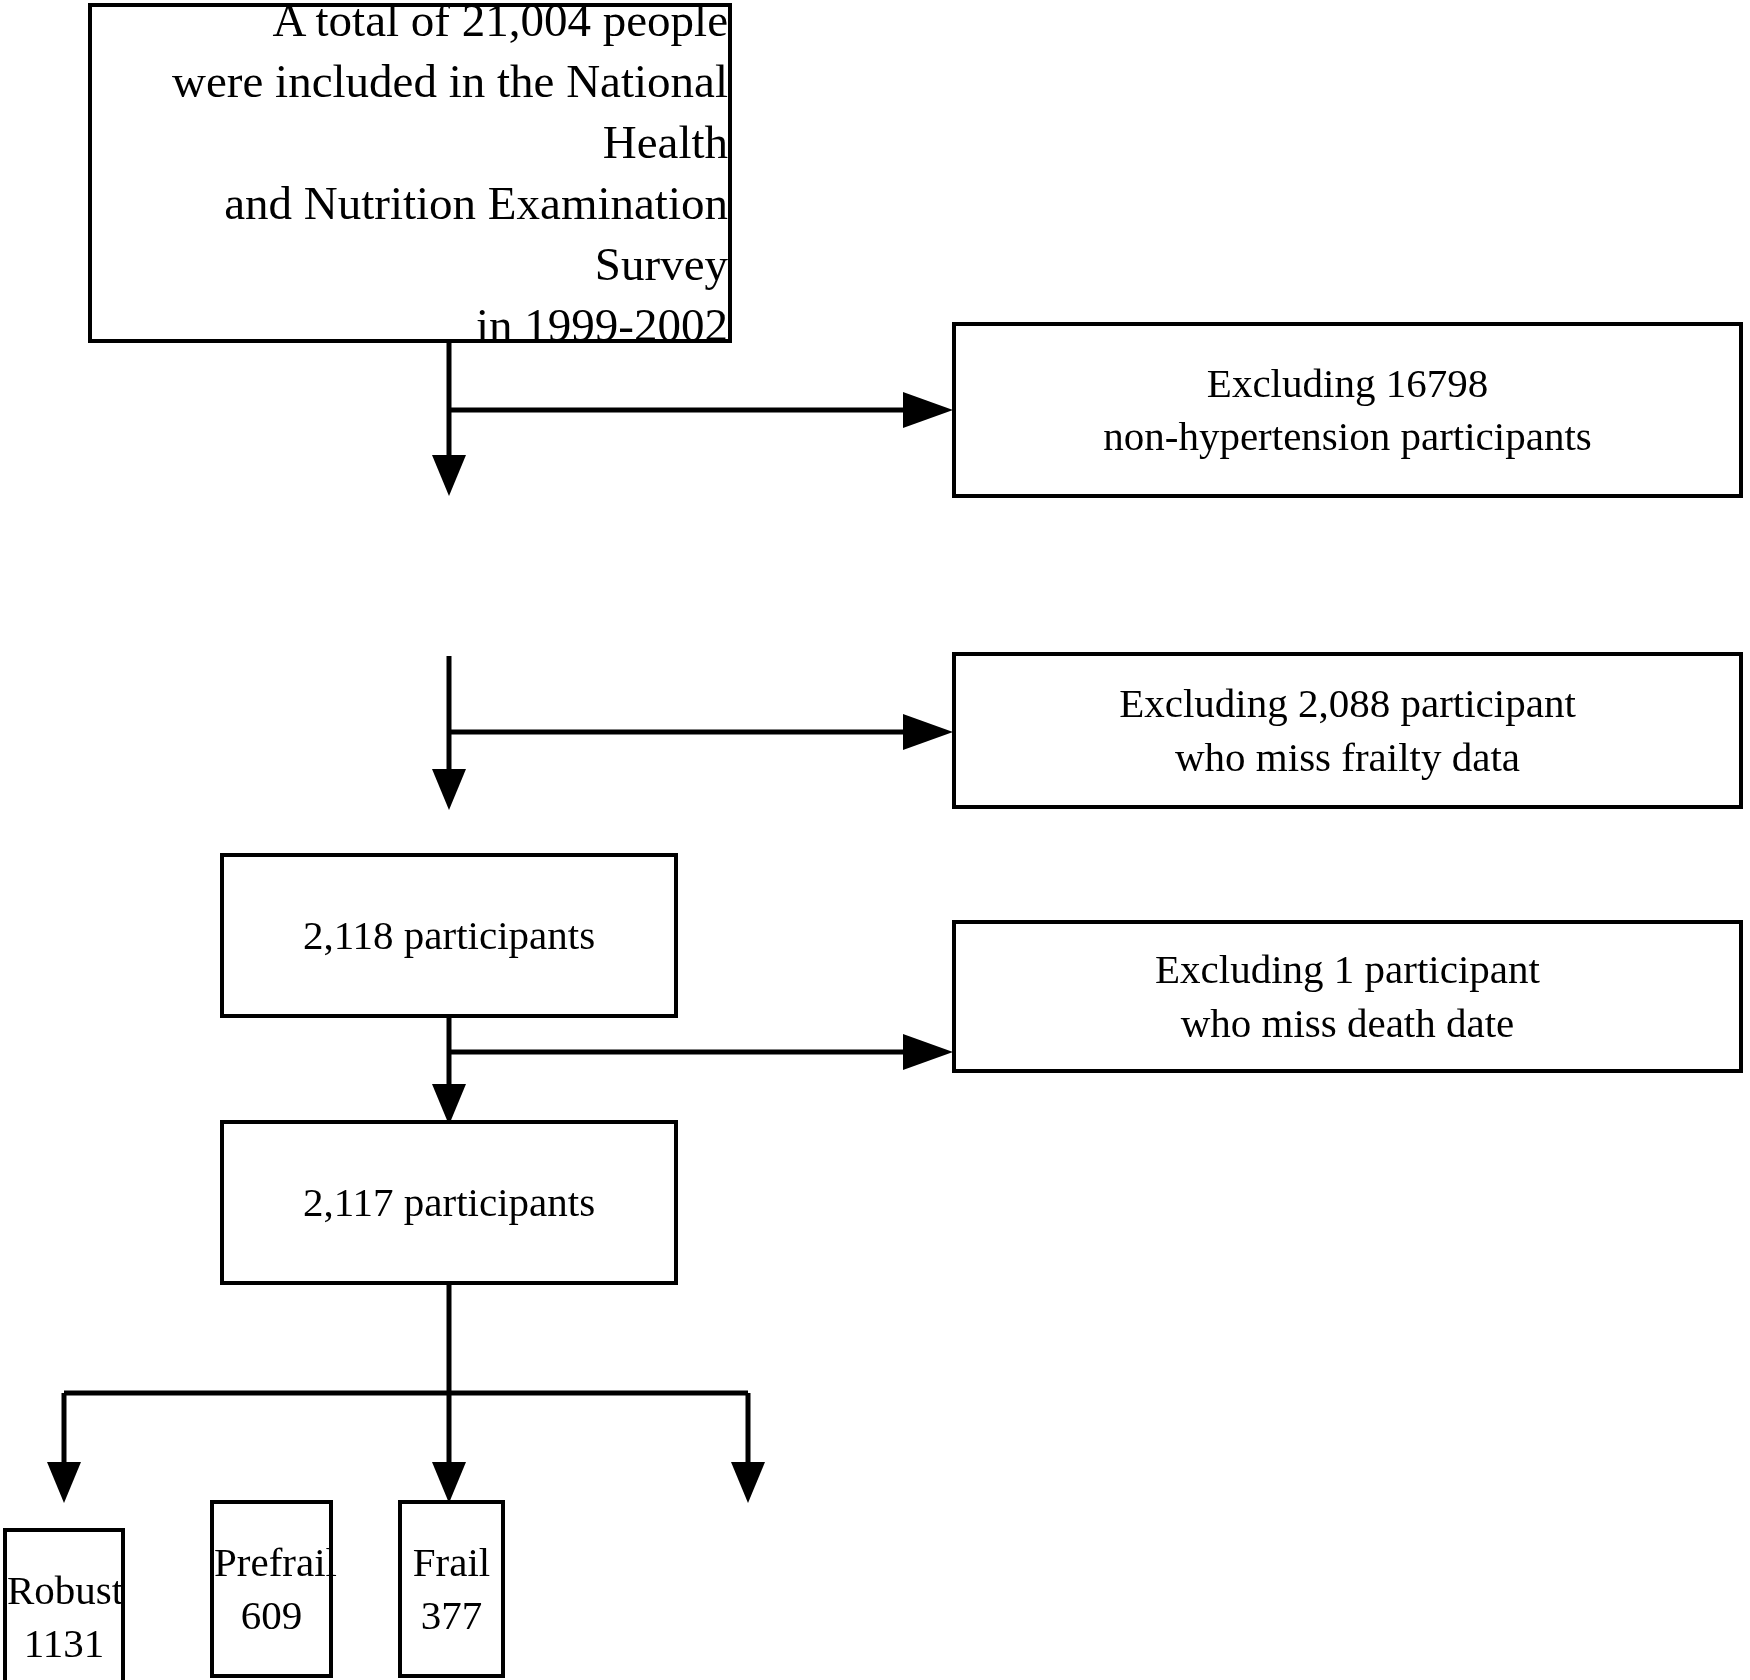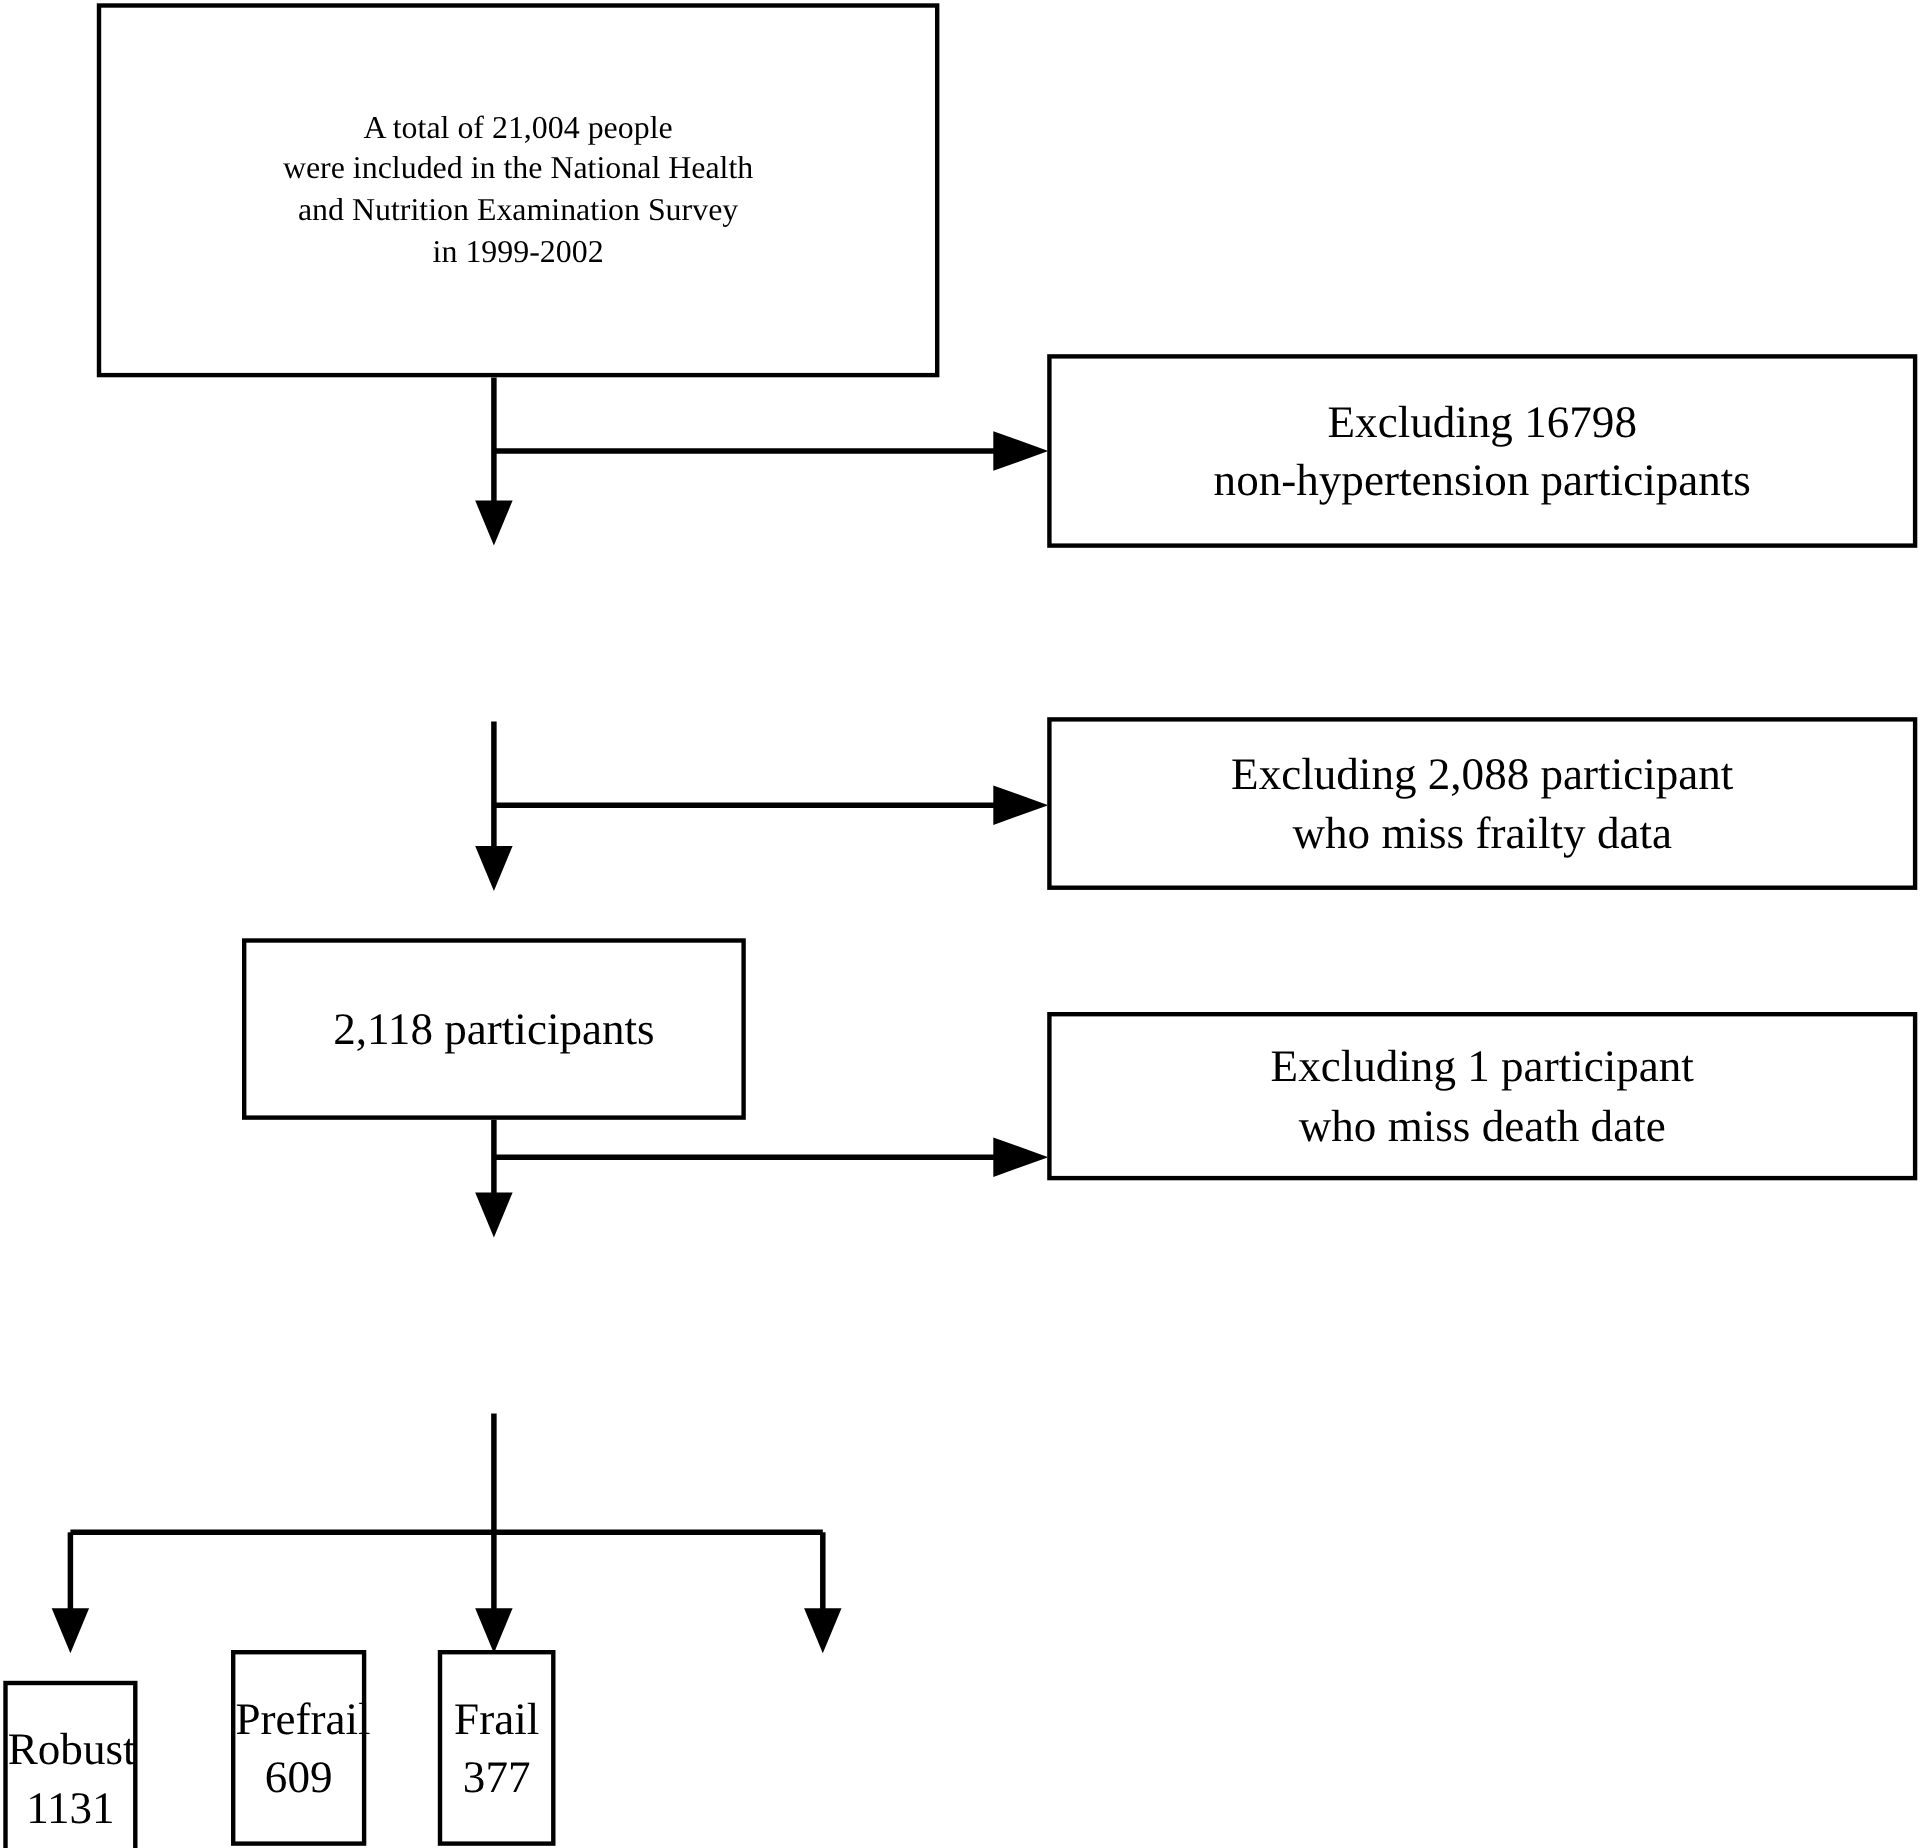--- a/index.html
+++ b/index.html
@@ -36,21 +36,21 @@
     line-height: 1.30;
     z-index: 2;
   }
   .node-text {
     display: block;
     width: 100%;
     white-space: pre-line;
   }
 
   
-  #node-total        { left: 88px;  top: 3px;    width: 766px; height: 340px; font-size: 29px; }
+  #node-total        { left: 88px;  top: 3px;    width: 644px; height: 340px; font-size: 47px; text-align: right; }
   #node-excl-1       { left: 952px; top: 322px;  width: 791px; height: 176px; font-size: 41px; }
   #node-count-4206   { left: 220px; top: 493px;  width: 458px; height: 163px; font-size: 41px; }
   #node-excl-2       { left: 952px; top: 652px;  width: 791px; height: 157px; font-size: 41px; }
   #node-count-2118   { left: 220px; top: 805px;  width: 458px; height: 165px; font-size: 41px; margin-top: 48px; }
   #node-excl-3       { left: 952px; top: 920px;  width: 791px; height: 153px; font-size: 41px; }
   #node-count-2117   { left: 220px; top: 1120px; width: 458px; height: 165px; font-size: 41px; }
   #node-robust       { left: 3px;   top: 1500px; width: 122px; height: 178px; font-size: 41px; margin-top: 28px; }
   #node-prefrail     { left: 210px; top: 1500px; width: 123px; height: 178px; font-size: 41px; }
   #node-frail        { left: 398px; top: 1500px; width: 107px; height: 178px; font-size: 41px; }
 </style>
@@ -118,20 +118,23 @@
 
   <div class="node" id="node-count-2118">
     <span class="node-text">2,118 participants</span>
   </div>
 
   <div class="node" id="node-excl-3">
     <span class="node-text">Excluding 1 participant
 who miss death date</span>
   </div>
 
+  <div class="node" id="node-count-2117">
+    <span class="node-text">2,117 participants</span>
+  </div>
 
   <div class="node" id="node-robust">
     <span class="node-text">Robust
 1131</span>
   </div>
 
   <div class="node" id="node-prefrail">
     <span class="node-text">Prefrail
 609</span>
   </div>

